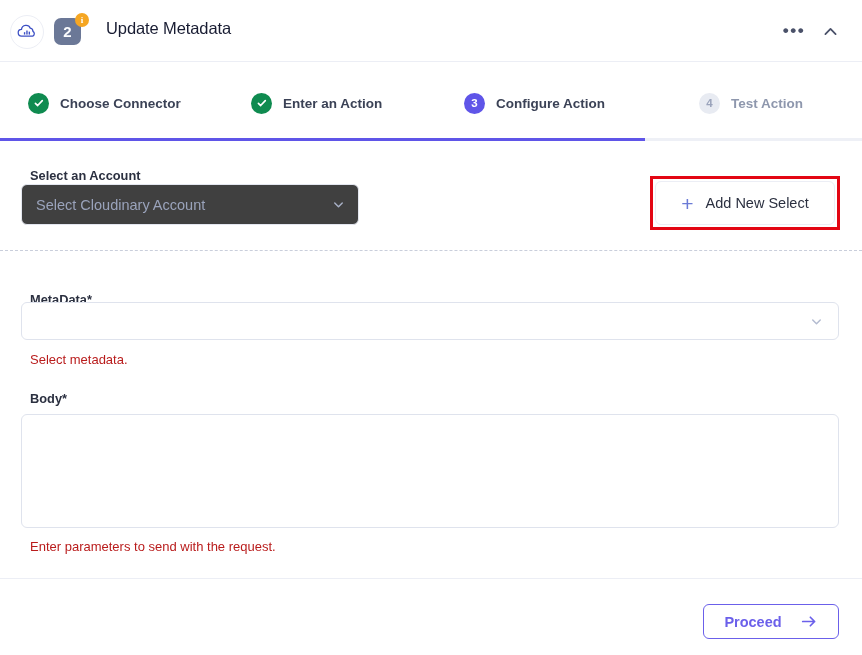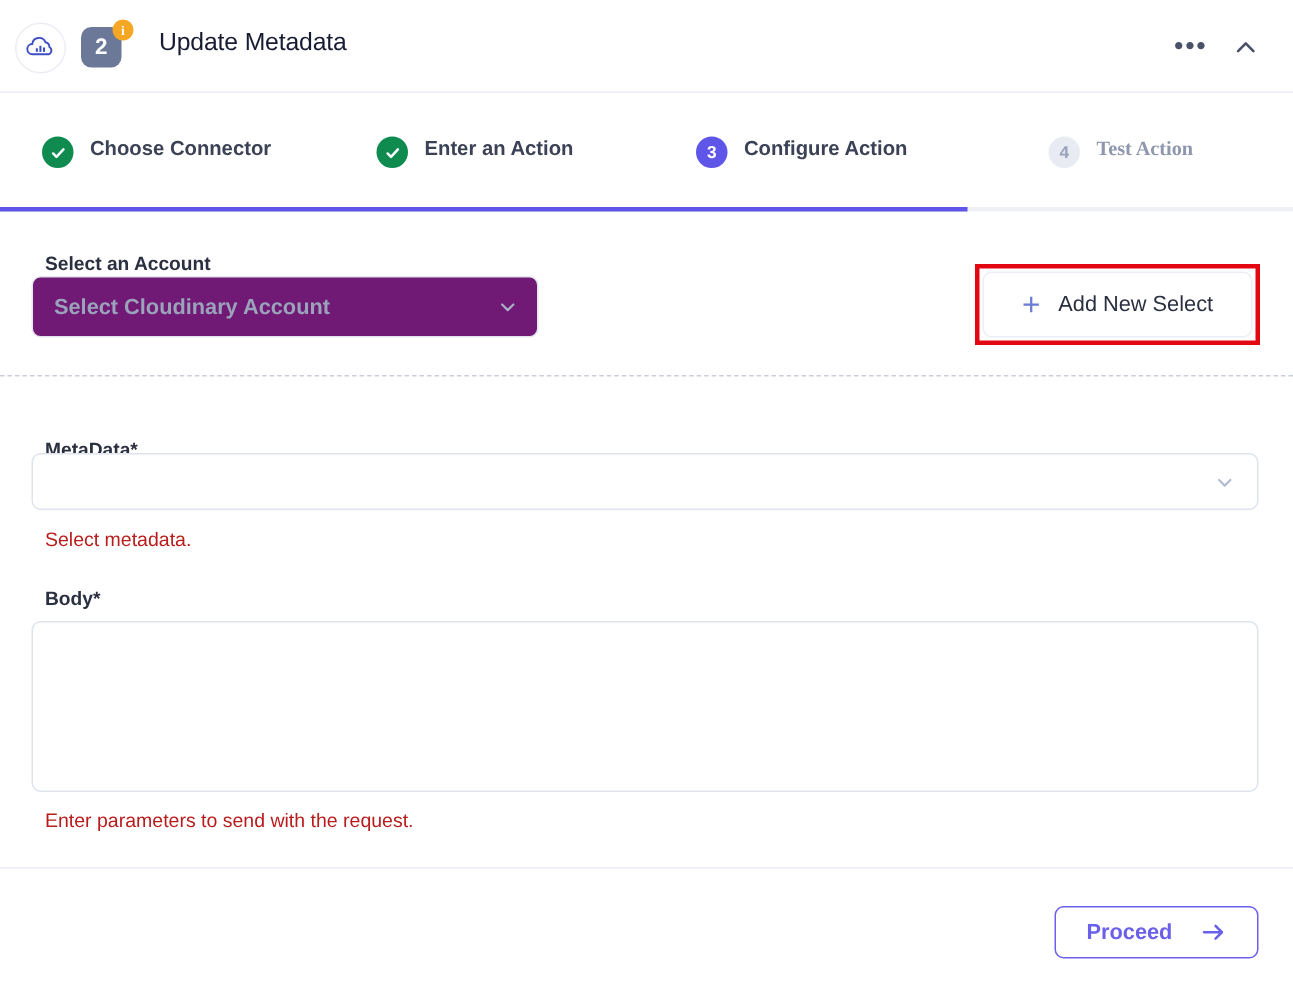--- a/index.html
+++ b/index.html
@@ -94,21 +94,21 @@
   }
   .stepper-progress {
     position: absolute;
     left: 0; bottom: 0;
     width: 645px; height: 3px;
     background: #5f55e8;
   }
   .step {
     position: absolute;
     top: 29px;
-    display: flex; align-items: flex-start;
+    display: flex; align-items: center;
     cursor: pointer;
     height: 24px;
   }
   .step-1 { left: 28px; }
   .step-2 { left: 251px; }
   .step-3 { left: 464px; }
   .step-4 { left: 699px; }
   .circle {
     width: 21px; height: 21px;
     border-radius: 50%;
@@ -118,21 +118,21 @@
   .circle.done { background: #0f8b50; }
   .circle.active { background: #5f55e8; color:#fff; font-size:11.5px; font-weight:bold; }
   .circle.todo { background: #e8ebf2; color:#9aa3bb; font-size:11.5px; font-weight:bold; }
   .step-label {
     margin-left: 11px;
     font-size: 13.5px;
     font-weight: bold;
     color: #3b4256;
     white-space: nowrap;
   }
-  .step-label.muted { color: #8e97ad; font-family: Liberation Serif, serif; }
+  .step-label.muted { color: #8e97ad; }
 
   
   .section-account {
     position: absolute;
     left: 0; top: 141px;
     width: 862px; height: 110px;
     border-bottom: 1px dashed #c9cedb;
   }
   .field-label {
     font-size: 12.8px;
@@ -142,25 +142,24 @@
   .account-label {
     position: absolute;
     left: 30px; top: 168px;
   }
   .select-account {
     position: absolute;
     left: 21px; top: 184px;
     width: 338px; height: 41px;
     border: 1px solid #e3e6ef;
     border-radius: 6px;
-    background: #701a75;
+    background: #404040;
     display: flex; align-items: center;
     padding: 0 12px 0 14px;
     cursor: pointer;
-    font-weight: bold;
   }
   .select-account .ph {
     flex: 1;
     font-size: 14.5px;
     color: #9aa3bb;
   }
   .chev {
     width: 16px; height: 16px;
     flex: 0 0 auto;
     color: #a8b0c6;

